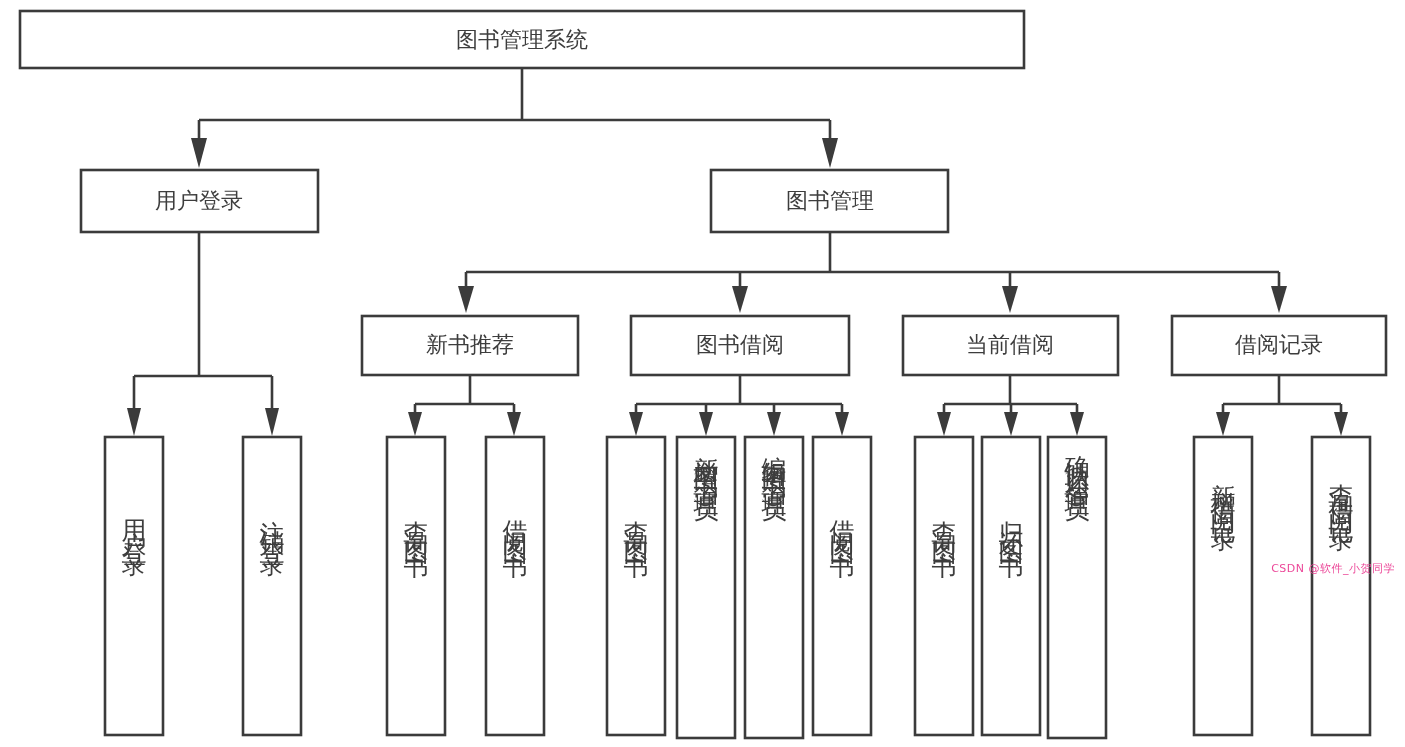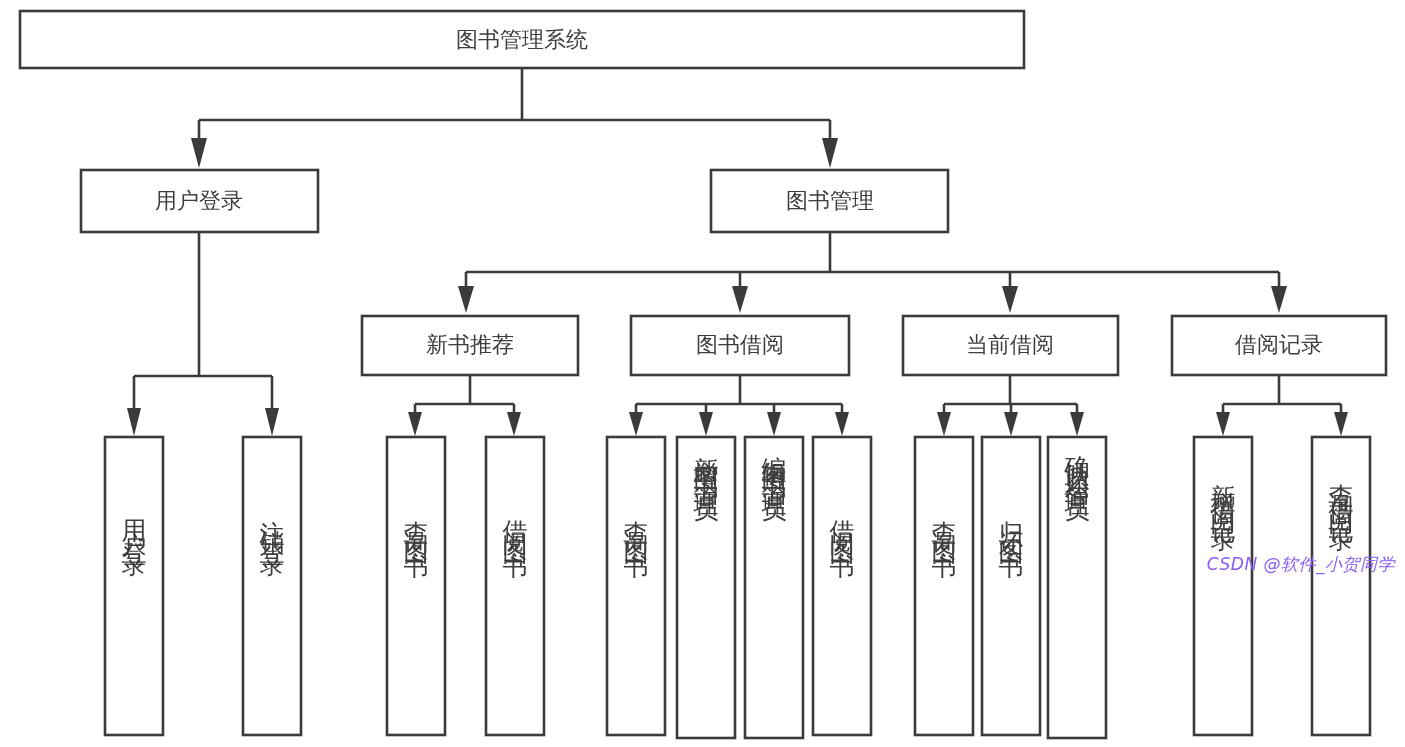--- a/index.html
+++ b/index.html
@@ -48,26 +48,25 @@
     stroke-linecap: butt;
   }
   .arrow-head {
     fill: #3b3b3b;
   }
   .watermark {
     position: absolute;
     right: 10px;
     bottom: 6px;
     font-family: "DejaVu Sans", "Liberation Sans", sans-serif;
-    font-size: 17px;
-    color: #8b5cf6;
+    font-size: 11px;
+    color: #ec4899;
     letter-spacing: 0.5px;
     white-space: nowrap;
     pointer-events: none;
-    font-style: italic;
   }
 </style>
 </head>
 <body>
 
 <div id="diagram-root">
   <svg width="1405" height="747" viewBox="0 0 1405 747" xmlns="http://www.w3.org/2000/svg">
 
     <g>
       <path class="connector" d="M 522 68 L 522 120"></path>

